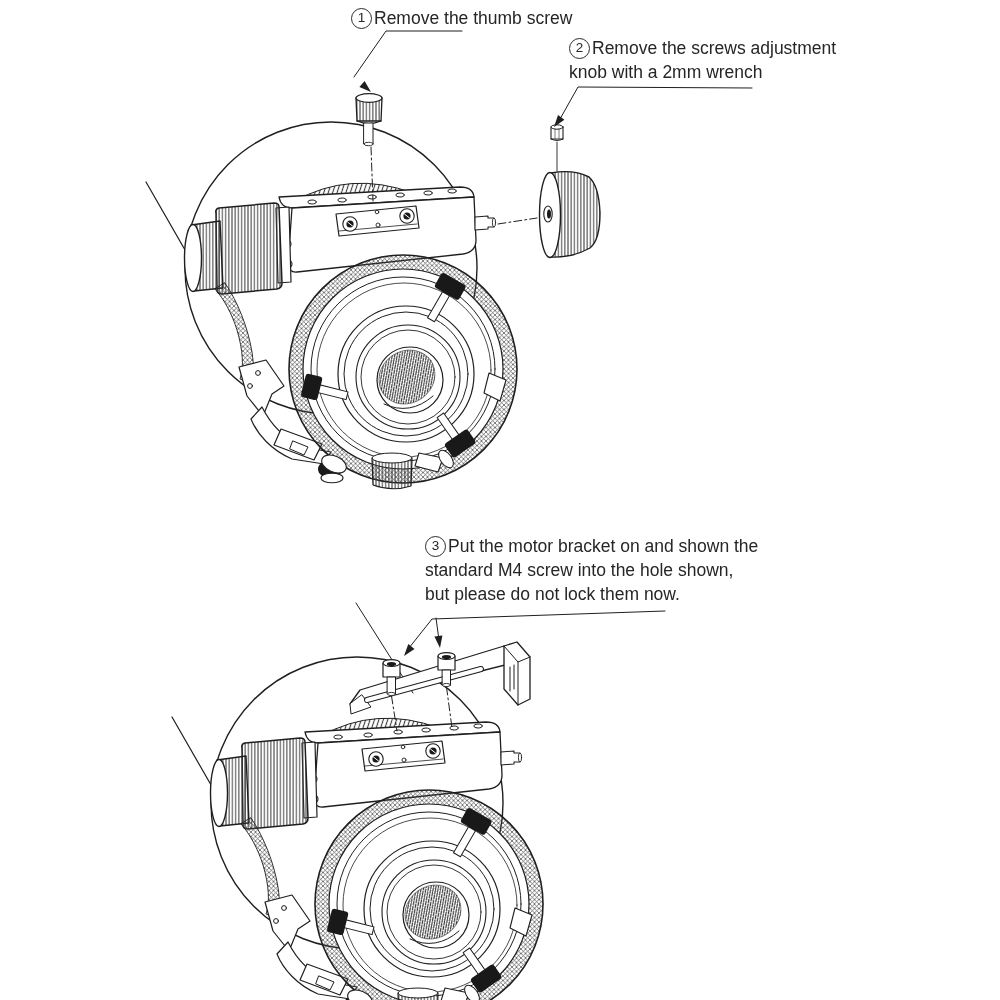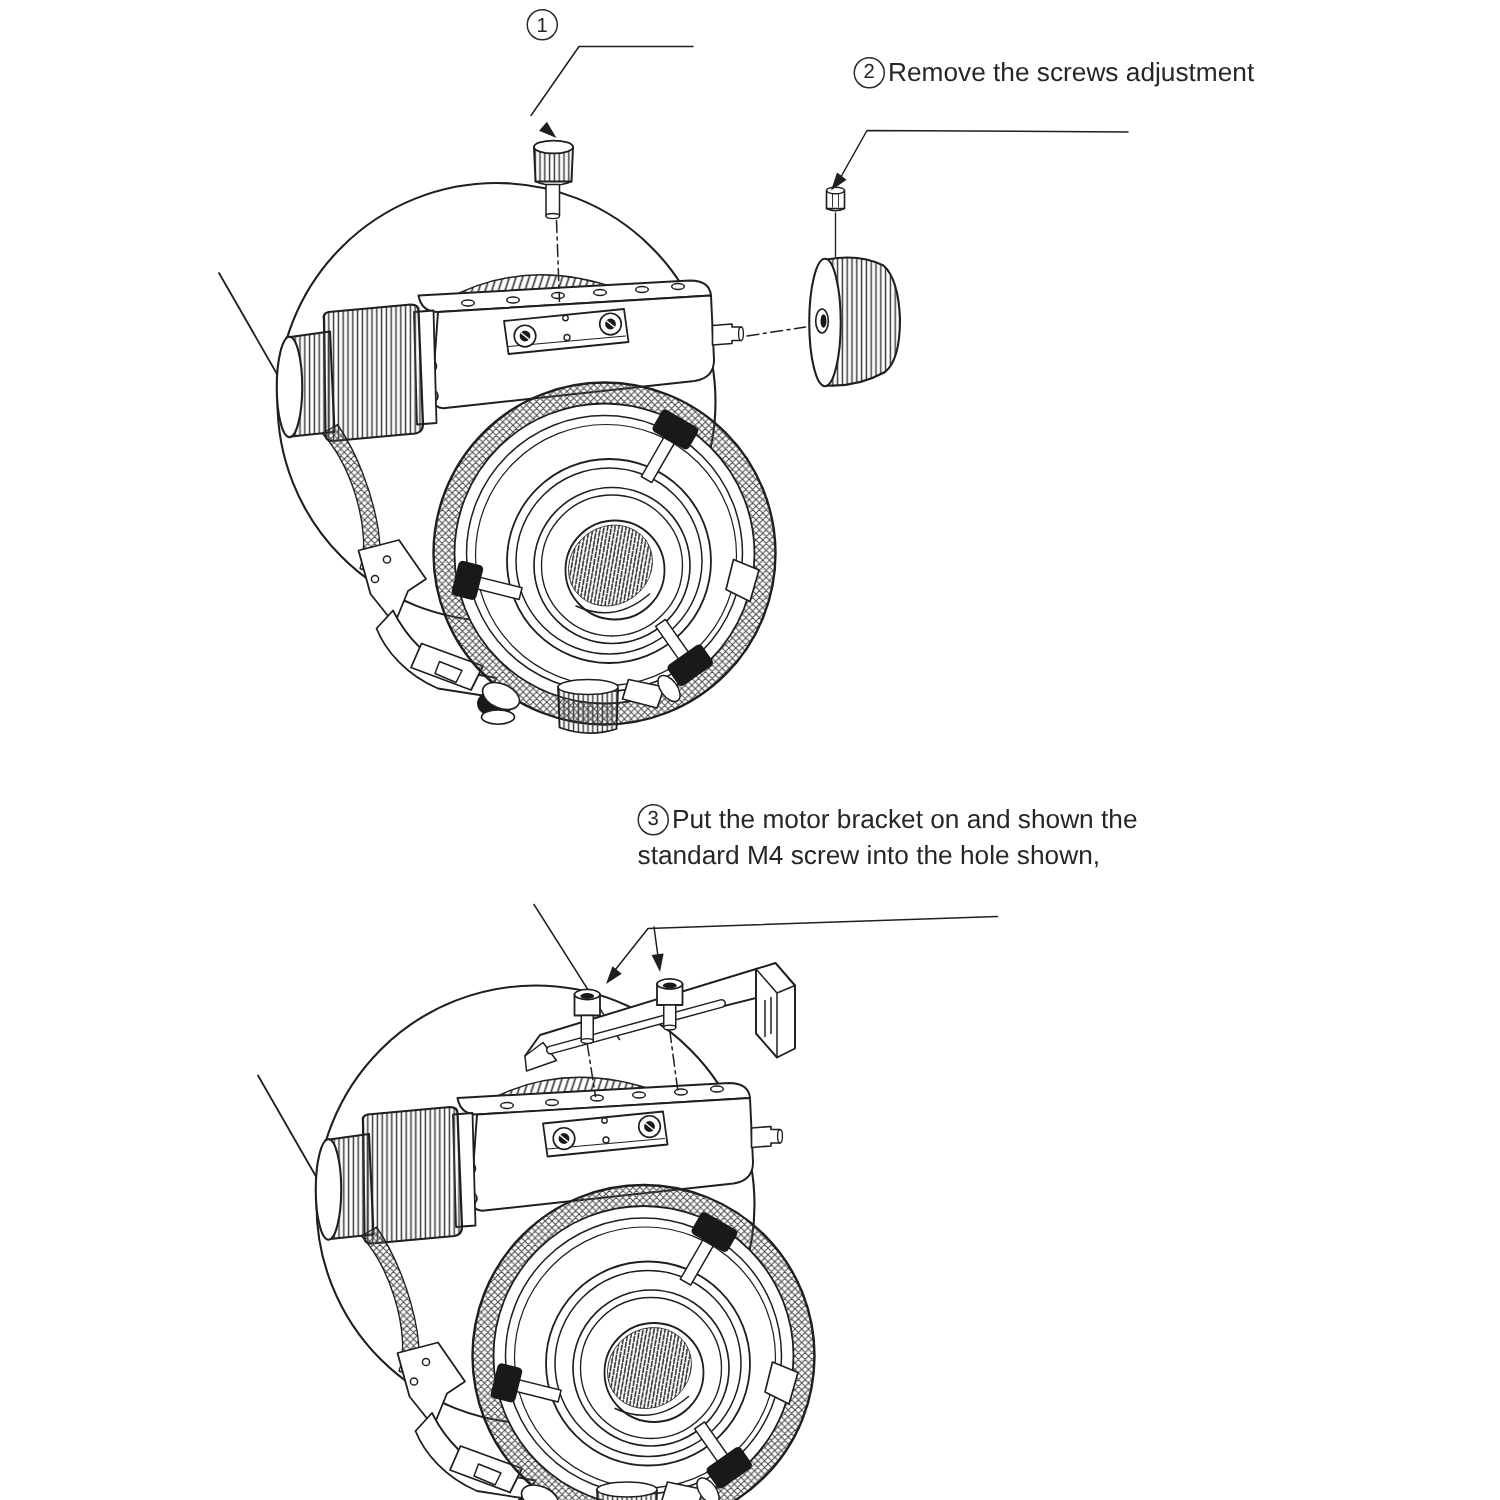--- a/index.html
+++ b/index.html
@@ -18,36 +18,39 @@
   .ar{fill:#1f1f1f;stroke:none;}
 </style>
 </head>
 <body>
 
 <div id="page">
 
   <div class="step-label" style="left:351px;top:6px;">
     <div class="line">
       <span class="circ">1</span>
+      <span>Remove the thumb screw</span>
     </div>
   </div>
 
   <div class="step-label" style="left:569px;top:36px;">
     <div class="line">
       <span class="circ">2</span>
       <span>Remove the screws adjustment</span>
     </div>
+    <div class="line">knob with a 2mm wrench</div>
   </div>
 
   <div class="step-label" style="left:425px;top:534px;">
     <div class="line">
       <span class="circ">3</span>
       <span>Put the motor bracket on and shown the</span>
     </div>
     <div class="line">standard M4 screw into the hole shown,</div>
+    <div class="line">but please do not lock them now.</div>
   </div>
 
   <svg id="diagram-svg" width="1000" height="1000" viewBox="0 0 1000 1000" stroke-linejoin="round" stroke-linecap="round">
     <defs>
       <pattern id="kv" width="3.2" height="8" patternUnits="userSpaceOnUse">
         <path d="M1.6,0 V8" stroke="#3a3a3a" stroke-width="1"></path>
       </pattern>
       <pattern id="kx" width="4.5" height="4.5" patternUnits="userSpaceOnUse">
         <path d="M0,4.5 L4.5,0 M0,0 L4.5,4.5" stroke="#4a4a4a" stroke-width="0.7"></path>
       </pattern>

